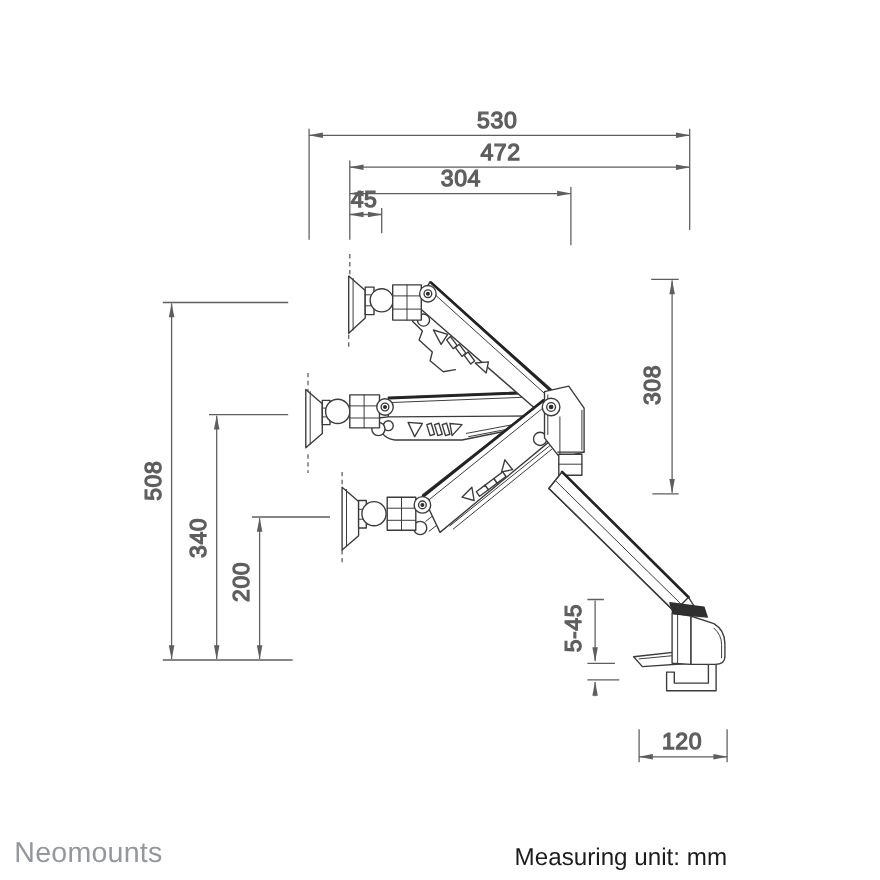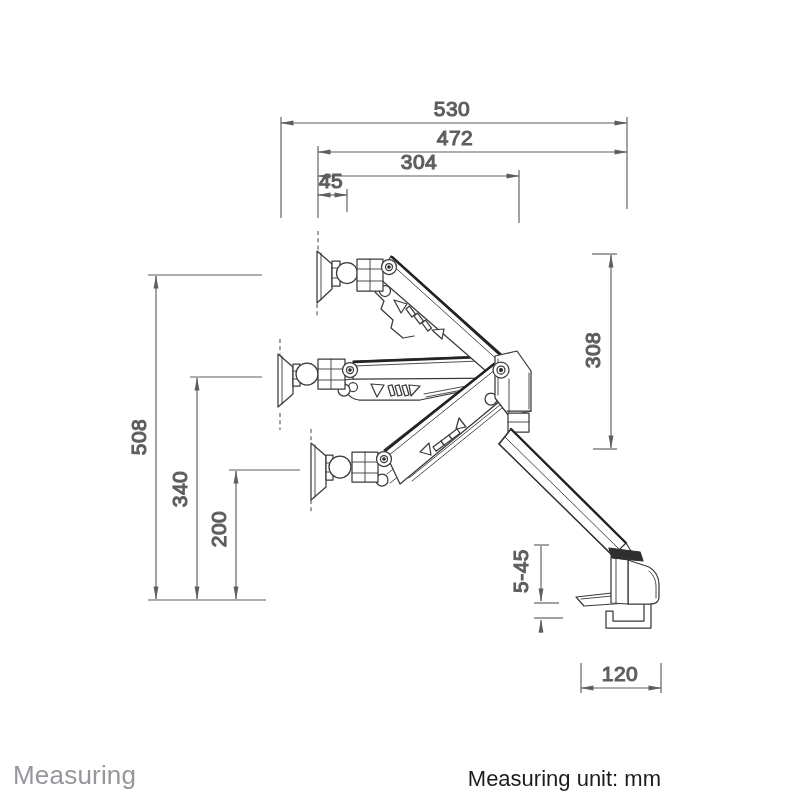--- a/index.html
+++ b/index.html
@@ -213,16 +213,16 @@
     </g>
 
     <g>
       <circle class="fillw" cx="501" cy="370" r="8"></circle>
       <circle cx="501" cy="370" r="4"></circle>
       <circle class="darkfill" cx="501" cy="370" r="1.5"></circle>
     </g>
   </g>
 </svg>
 
-<div class="brand">Measuring</div>
+<div class="brand">Neomounts</div>
 <div class="unit">Measuring unit: mm</div>
 
 </div>
 
 </body></html>

